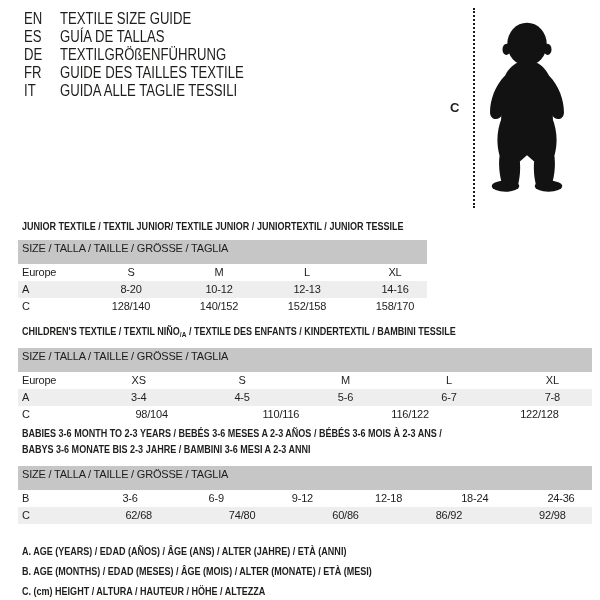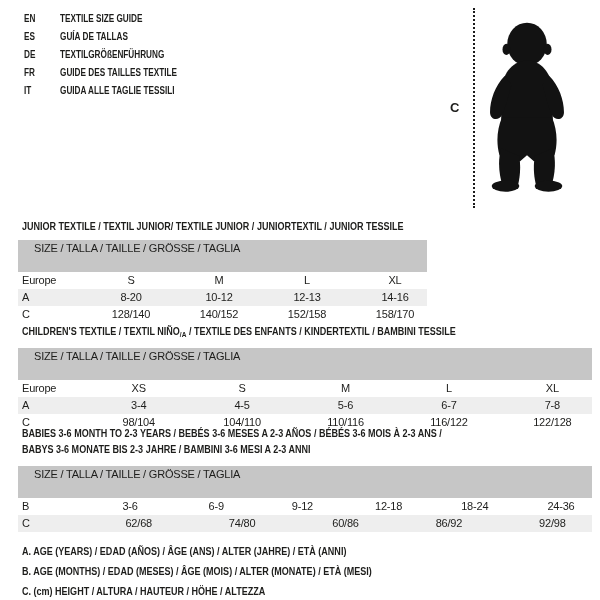--- a/index.html
+++ b/index.html
@@ -3,33 +3,33 @@
 <meta charset="utf-8">
 <style>
   * { margin:0; padding:0; box-sizing:border-box; }
   html,body { background:#fff; }
   #canvas {
     position:relative; width:600px; height:600px; background:#ffffff;
     font-family:"Liberation Sans", sans-serif; color:#1d1d1b; overflow:hidden;
   }
   
   .langs { position:absolute; left:24px; top:10px; }
-  .lang-row { display:flex; height:18px; line-height:18px; font-weight:bold; font-size:10px; }
+  .lang-row { display:flex; height:18px; line-height:18px; font-weight:normal; font-size:16px; }
   .lang-code { width:36px; }
   .cond { transform:scaleX(0.82); transform-origin:0 50%; white-space:nowrap; display:inline-block; }
   
   .dotted-line { position:absolute; left:473px; top:8px; height:200px; width:0; border-left:2px dotted #1a1a1a; }
   .height-label { position:absolute; left:450px; top:100px; font-weight:bold; font-size:13px; }
   .baby { position:absolute; left:484px; top:8px; }
   
   .tbl { position:absolute; }
   .ttl { position:absolute; top:0; left:4px; font-weight:bold; font-size:11px; line-height:16px; }
   .subscript { font-size:8px; vertical-align:-2px; }
   .tgrid { position:absolute; left:0; right:0; }
-  .bar { height:32px; line-height:16px; background:#c6c6c6; font-size:11px; padding-left:16px;
+  .bar { height:24px; line-height:16px; background:#c6c6c6; font-size:11px; padding-left:4px;
          letter-spacing:-0.2px; }
   .trow { display:flex; height:17px; line-height:17px; font-size:11px; letter-spacing:-0.2px;gap:24px; }
   .trow.shade { background:#eeeeee; }
   .tlabel { width:57px; padding-left:4px; }
   .tcell { flex:1; text-align:center; }
   
   .legend { position:absolute; left:22px; top:541px; }
   .legend-line { height:19px; line-height:19px; font-weight:bold; font-size:11px; }
 </style>
 </head>
@@ -122,21 +122,20 @@
         <div class="tlabel">A</div>
         <div class="tcell">3-4</div>
         <div class="tcell">4-5</div>
         <div class="tcell">5-6</div>
         <div class="tcell">6-7</div>
         <div class="tcell">7-8</div>
       </div>
       <div class="trow">
         <div class="tlabel">C</div>
         <div class="tcell">98/104</div>
-        <div class="tcell">104/110</div>
         <div class="tcell">110/116</div>
         <div class="tcell">116/122</div>
         <div class="tcell">122/128</div>
       </div>
     </div>
   </section>
 
   <section class="tbl" style="left:18px; top:425px; width:574px;">
     <div class="ttl cond">
       <div>BABIES 3-6 MONTH TO 2-3 YEARS / BEBÉS 3-6 MESES A 2-3 AÑOS / BÉBÉS 3-6 MOIS À 2-3 ANS /</div>

